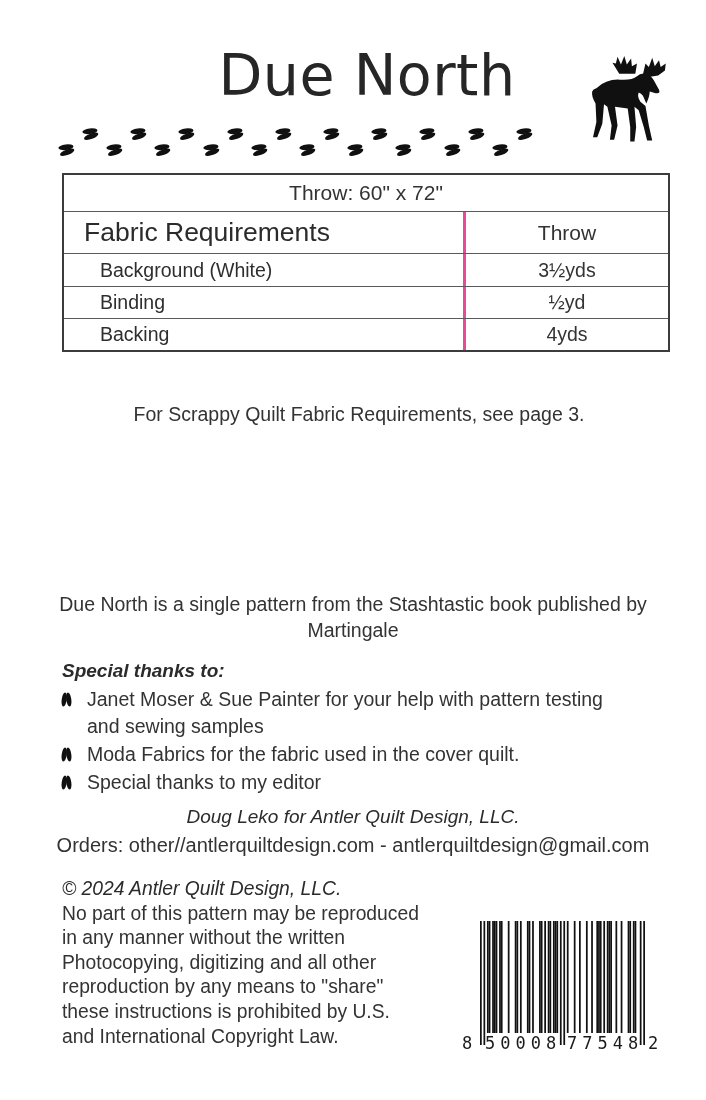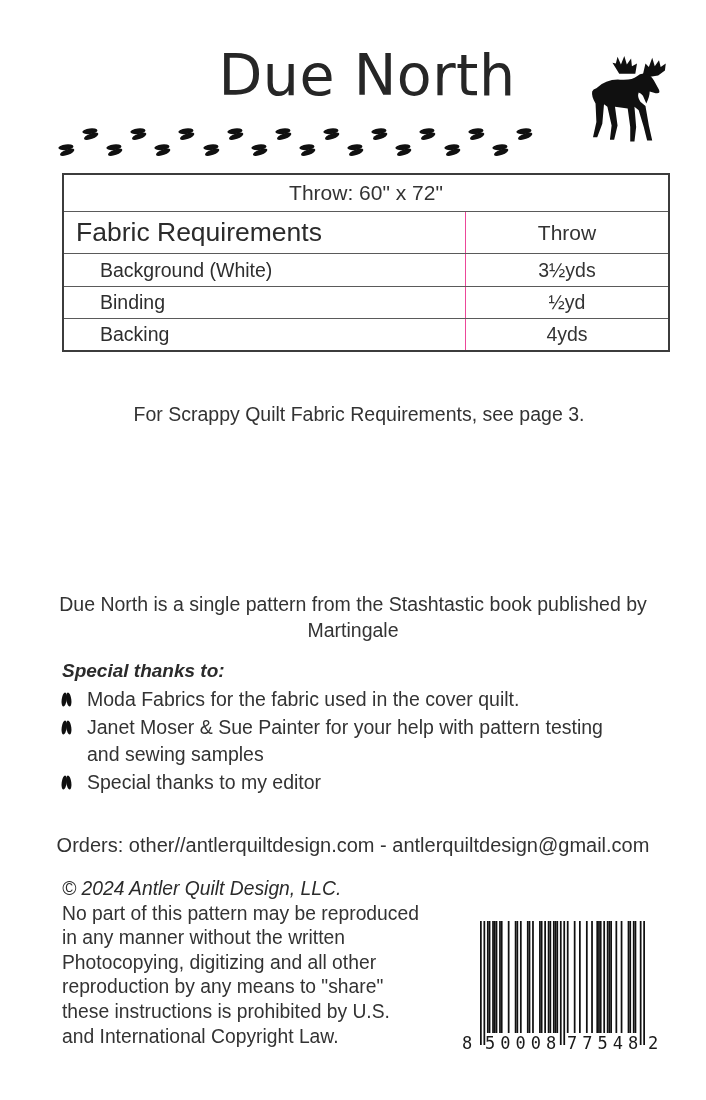--- a/index.html
+++ b/index.html
@@ -28,24 +28,24 @@
     border:2px solid #3c3c3c;background:#fff;
   }
   .trow{display:flex;border-top:1px solid #5a5a5a;}
   .trow:first-child{border-top:none;}
   .sizecell{
     flex:1;height:36px;display:flex;align-items:center;justify-content:center;
     font-size:21px;color:#333;
   }
   .c1{flex:1;display:flex;align-items:center;}
   .c2{
-    width:202px;border-left:1px solid #ec4899;display:flex;
+    width:202px;border-left:3px solid #ec4899;display:flex;
     align-items:center;justify-content:center;font-size:19.5px;color:#333;
   }
-  .headrow .c1{font-size:26.5px;color:#2b2b2b;padding-left:12px;height:41px;}
+  .headrow .c1{font-size:26.5px;color:#2b2b2b;padding-left:20px;height:41px;}
   .headrow .c2{font-size:21px;}
   .lbl{font-size:19.5px;padding-left:36px;white-space:pre-wrap;}
   .r-bg .c1,.r-bg .c2{height:32px;}
   .r-ap .c1{height:52px;flex-direction:column;align-items:flex-start;justify-content:center;line-height:23px;}
   .r-ap .c2{height:52px;}
   .r-bind .c1,.r-bind .c2{height:31px;}
   .r-back .c1,.r-back .c2{height:31px;}
   .footnote{
     position:absolute;left:6px;top:403px;width:706px;text-align:center;
     font-size:19.5px;color:#333;
@@ -301,46 +301,47 @@
   <div class="thanks-list">
     <div class="thanks-item">
       <span class="hoofbul hoofglyph">
           <svg viewBox="0 0 13 18" xmlns="http://www.w3.org/2000/svg">
             <g fill="#101010">
               <ellipse cx="4.1" cy="9" rx="2.7" ry="7.4" transform="rotate(8 4.1 9)"></ellipse>
               <ellipse cx="8.9" cy="9" rx="2.7" ry="7.4" transform="rotate(-8 8.9 9)"></ellipse>
             </g>
           </svg>
         </span>
-      <span class="thanks-text">Moda Fabrics for the fabric used in the cover quilt.</span>
+      <span class="thanks-text">Janet Moser &amp; Sue Painter for your help with pattern testing and sewing samples</span>
     </div>
     <div class="thanks-item">
       <span class="hoofbul hoofglyph">
           <svg viewBox="0 0 13 18" xmlns="http://www.w3.org/2000/svg">
             <g fill="#101010">
               <ellipse cx="4.1" cy="9" rx="2.7" ry="7.4" transform="rotate(8 4.1 9)"></ellipse>
               <ellipse cx="8.9" cy="9" rx="2.7" ry="7.4" transform="rotate(-8 8.9 9)"></ellipse>
             </g>
           </svg>
         </span>
-      <span class="thanks-text">Janet Moser &amp; Sue Painter for your help with pattern testing and sewing samples</span>
+      <span class="thanks-text">Moda Fabrics for the fabric used in the cover quilt.</span>
     </div>
     <div class="thanks-item">
       <span class="hoofbul hoofglyph">
           <svg viewBox="0 0 13 18" xmlns="http://www.w3.org/2000/svg">
             <g fill="#101010">
               <ellipse cx="4.1" cy="9" rx="2.7" ry="7.4" transform="rotate(8 4.1 9)"></ellipse>
               <ellipse cx="8.9" cy="9" rx="2.7" ry="7.4" transform="rotate(-8 8.9 9)"></ellipse>
             </g>
           </svg>
         </span>
       <span class="thanks-text">Special thanks to my editor</span>
     </div>
   </div>
 
+  <div class="credit">Doug Leko for Antler Quilt Design, LLC.</div>
   <div class="orders">Orders: other//antlerquiltdesign.com - antlerquiltdesign@gmail.com</div>
 
   <div class="copyright">
     <div class="c-first">© 2024 Antler Quilt Design, LLC.</div>
     <div>No part of this pattern may be reproduced</div>
     <div>in any manner without the written</div>
     <div>Photocopying, digitizing and all other</div>
     <div>reproduction by any means to "share"</div>
     <div>these instructions is prohibited by U.S.</div>
     <div>and International Copyright Law.</div>

